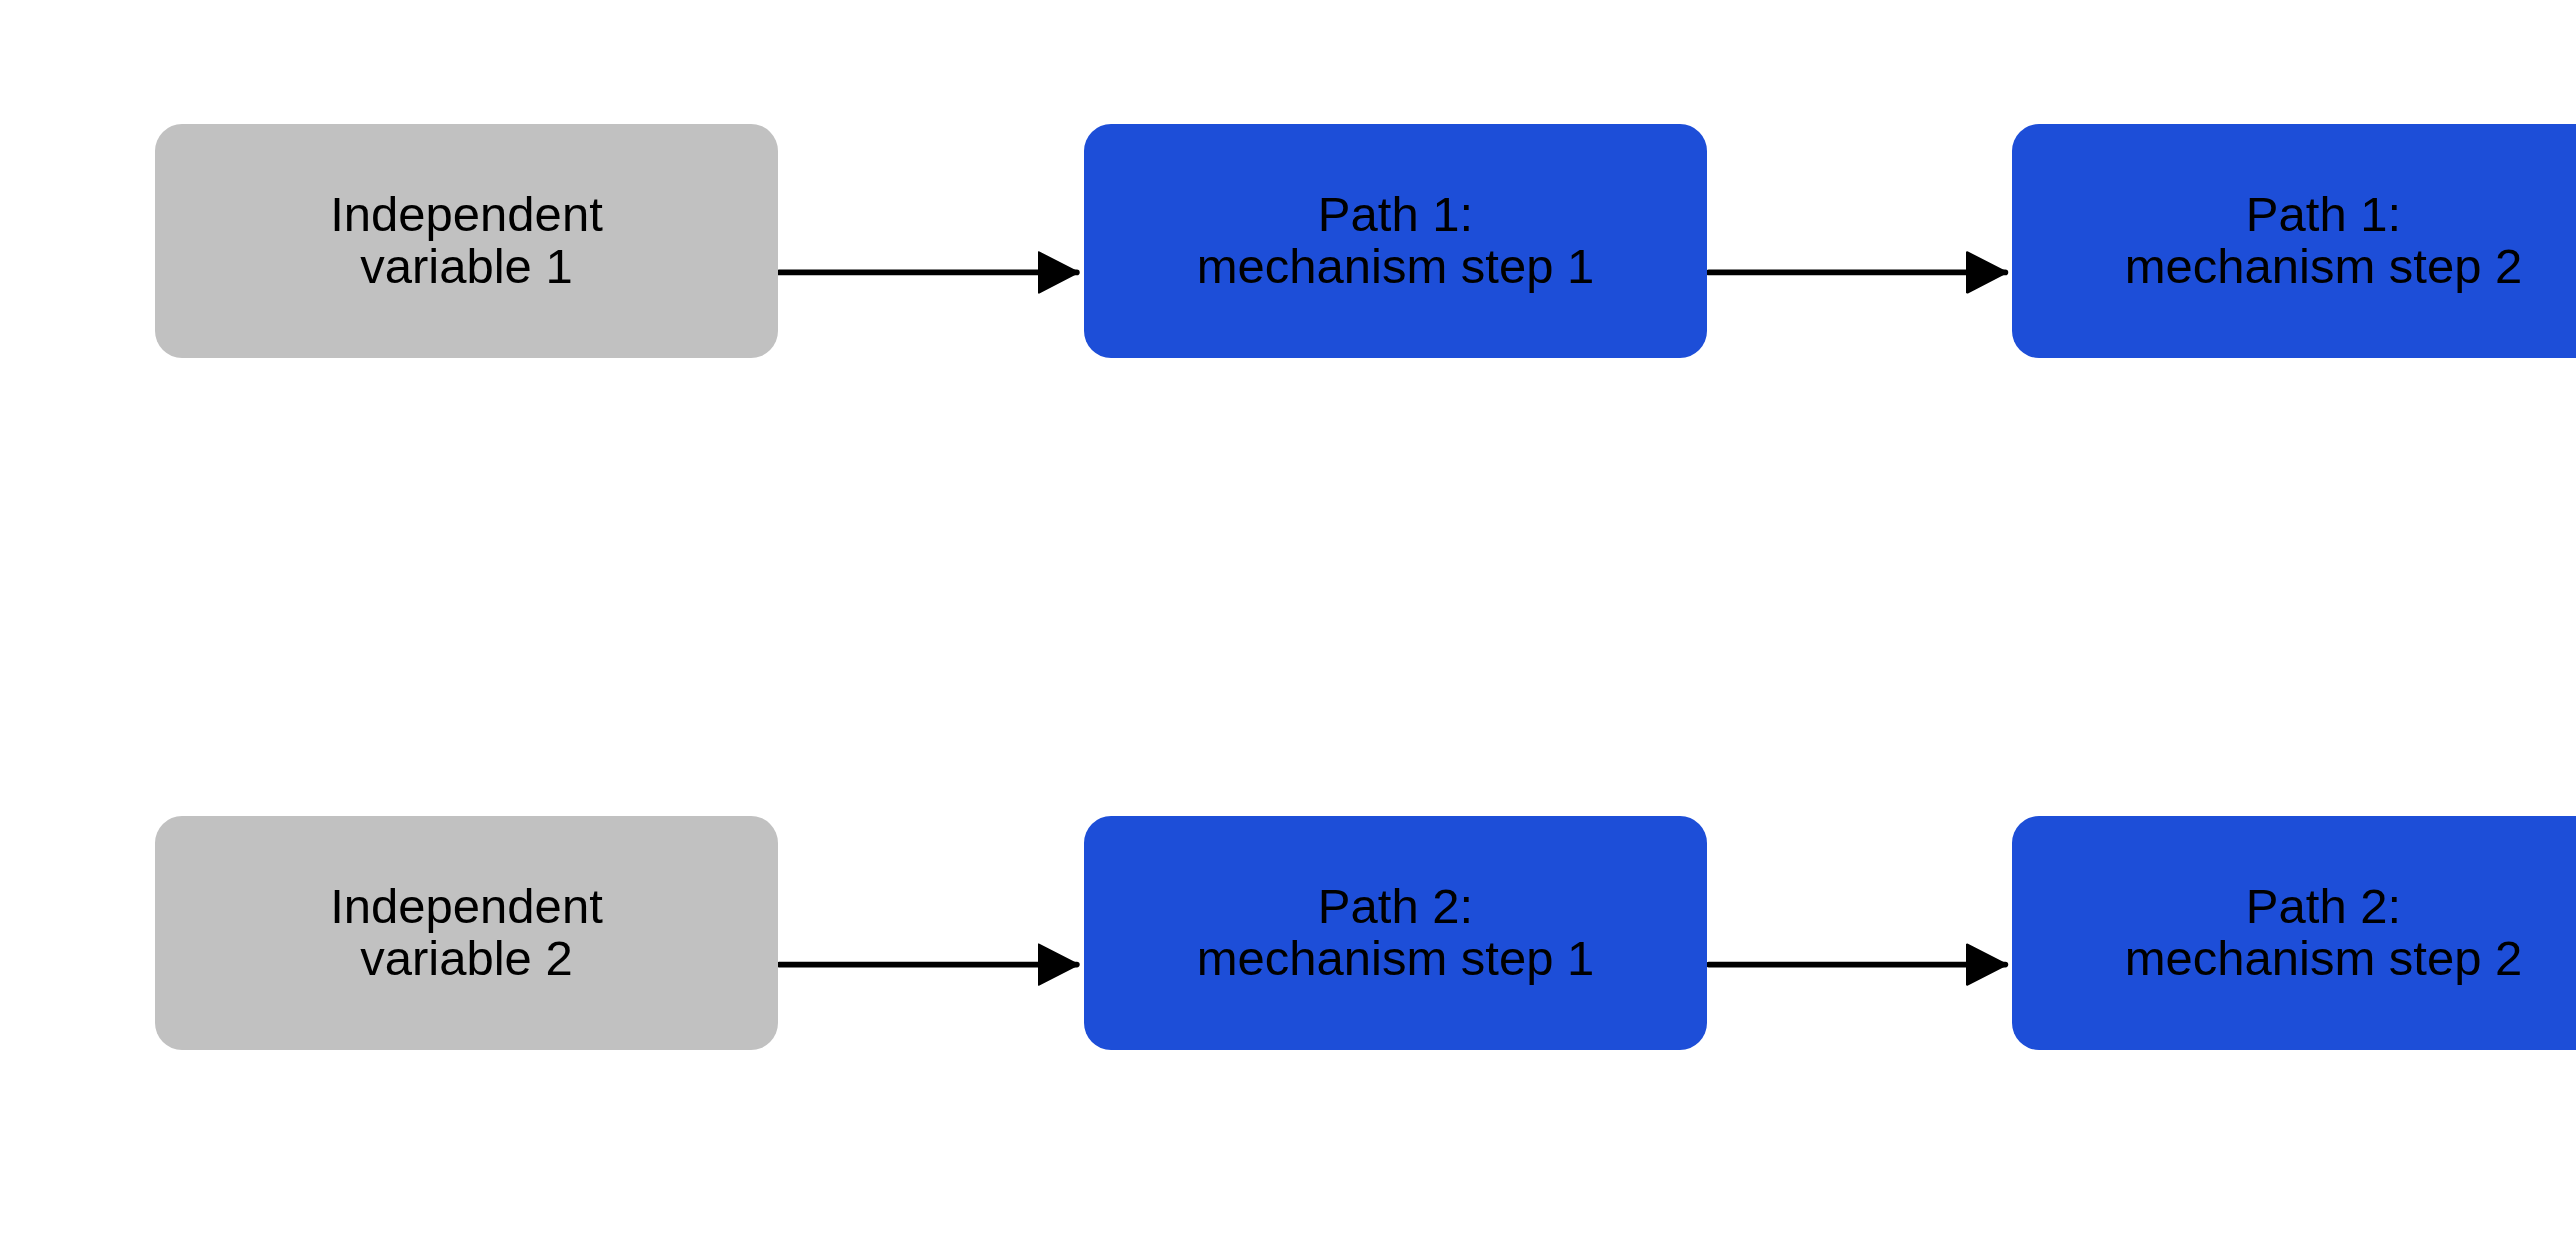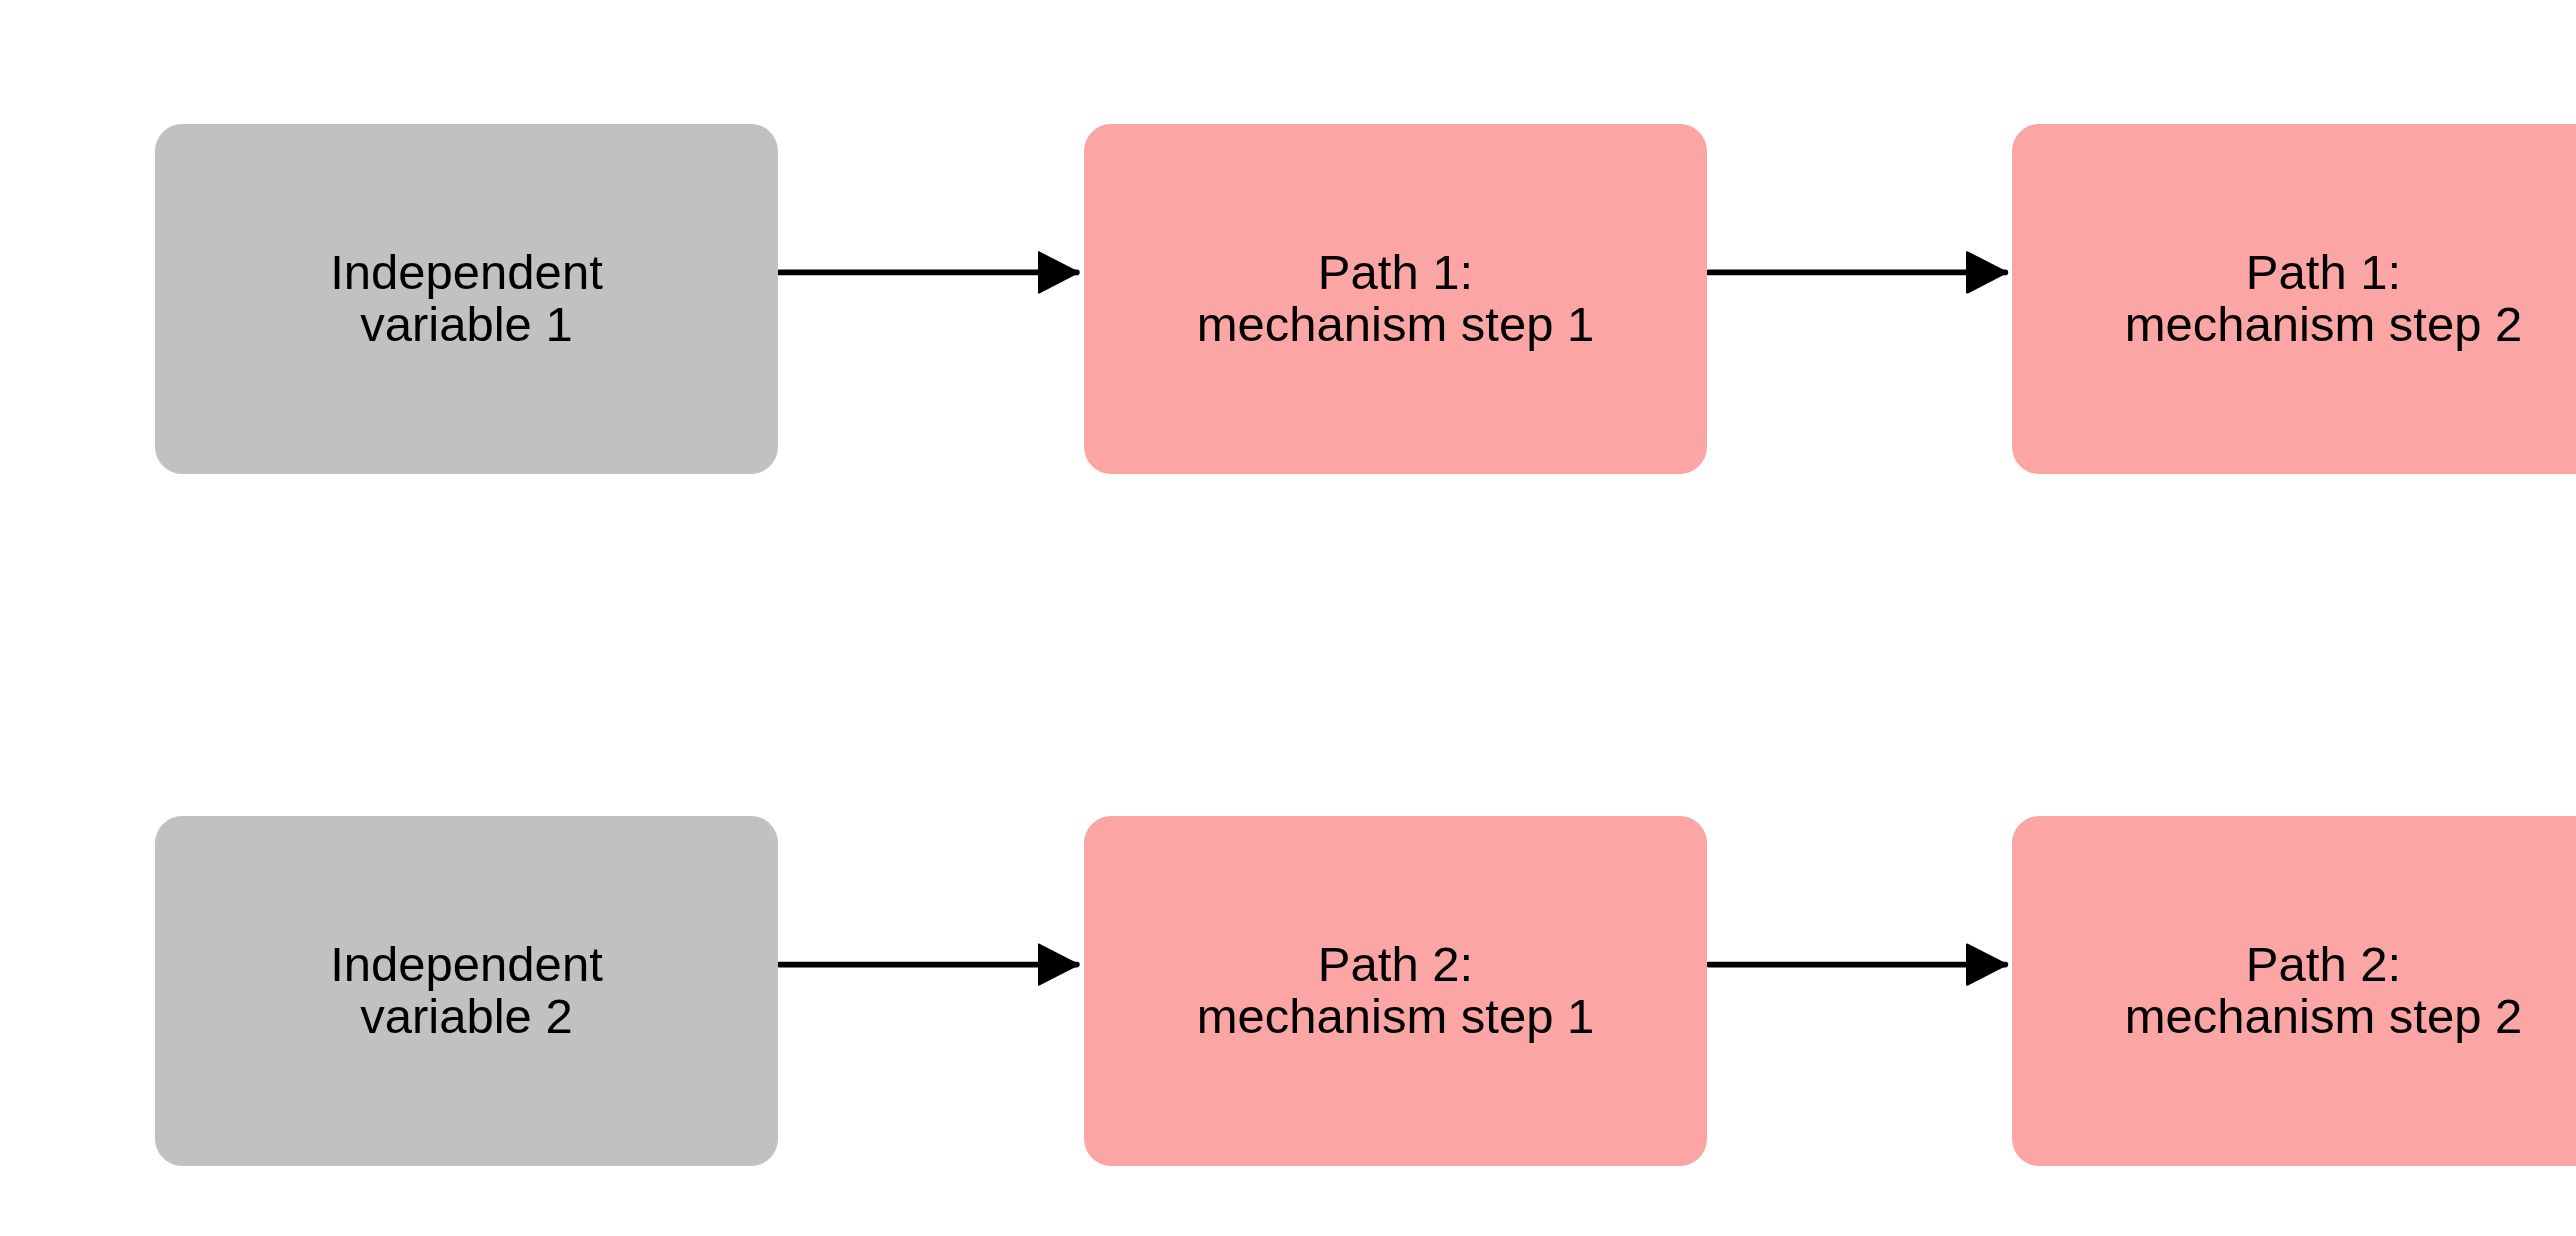--- a/index.html
+++ b/index.html
@@ -21,37 +21,37 @@
     position: absolute;
     left: 0;
     top: 0;
     width: 3709px;
     height: 1236px;
     pointer-events: none;
   }
   .node {
     position: absolute;
     width: 623px;
-    height: 350px;
+    height: 234px;
     border-radius: 27px;
     display: flex;
     align-items: center;
     justify-content: center;
     box-sizing: border-box;
   }
   .node .label {
     font-size: 49px;
     line-height: 1.06;
     color: #000000;
     text-align: center;
     white-space: pre-line;
     letter-spacing: 0;
   }
   .fill-dark  { background: #c1c1c1; }
-  .fill-light { background: #fca5a5; }
+  .fill-light { background: #1d4ed8; }
 
   
   #node-iv1  { left: 155px;  top: 124px;  }
   #node-p1s1 { left: 1084px; top: 124px;  }
   #node-p1s2 { left: 2012px; top: 124px;  }
   #node-iv2  { left: 155px;  top: 816px; }
   #node-p2s1 { left: 1084px; top: 816px; }
   #node-p2s2 { left: 2012px; top: 816px; }
 
   .edge {

